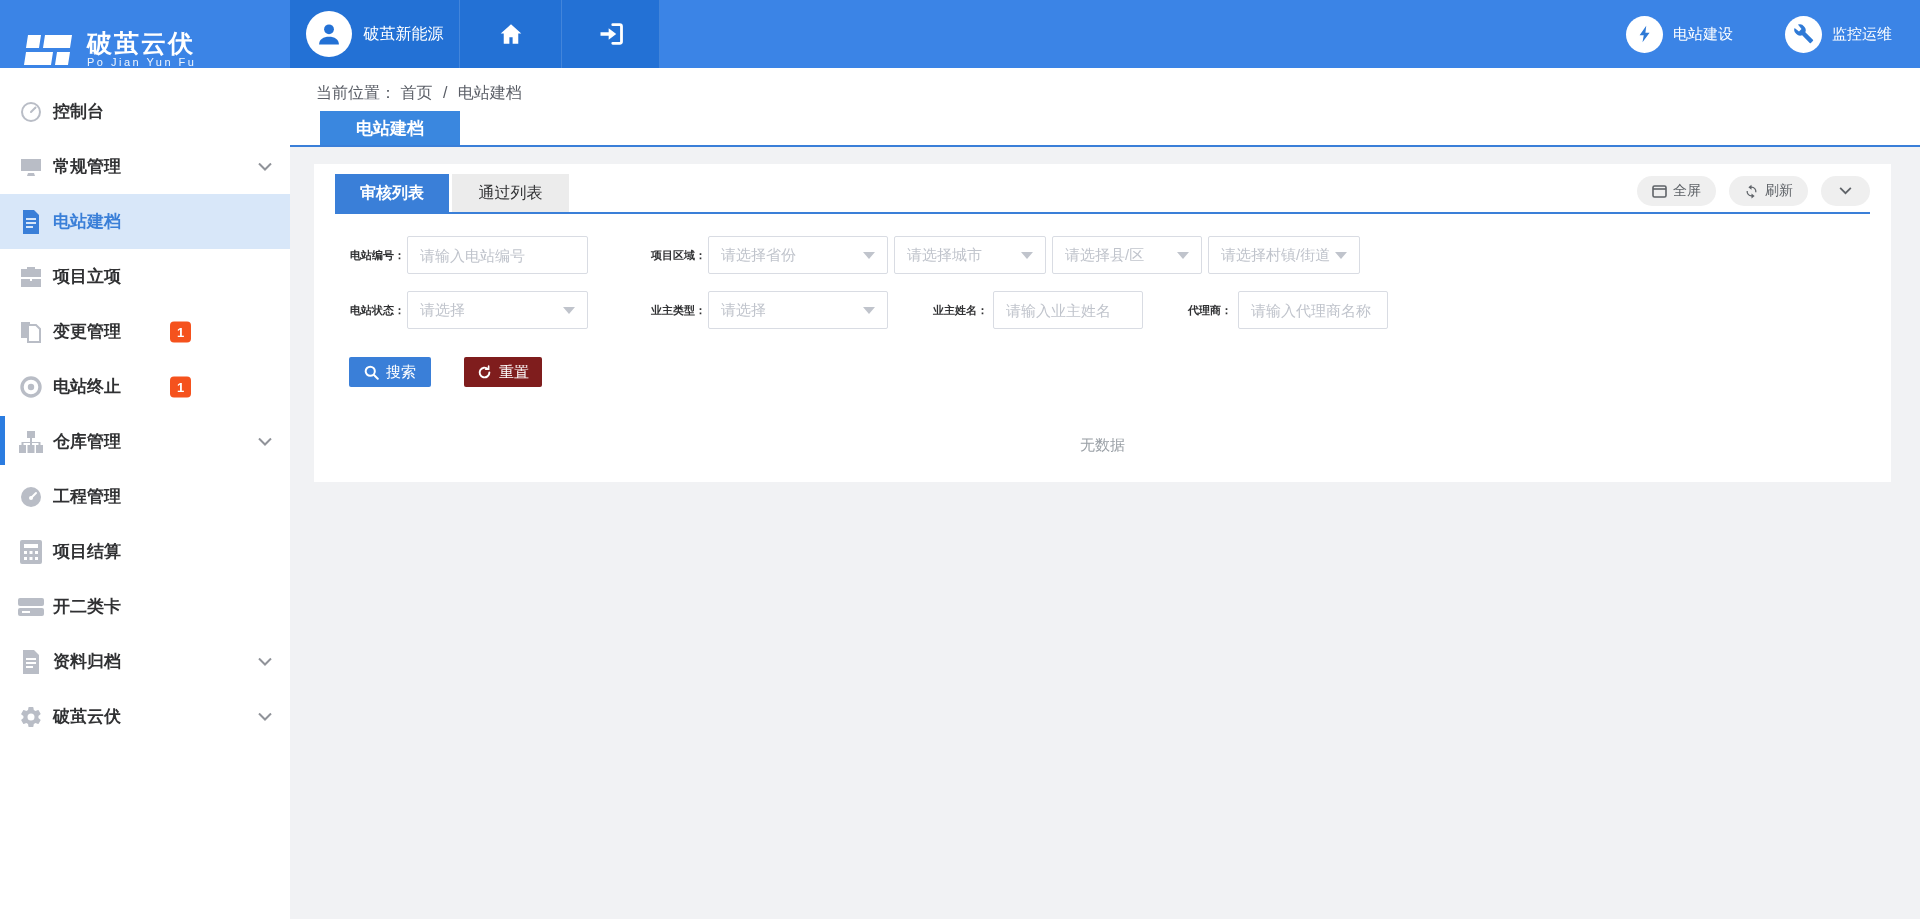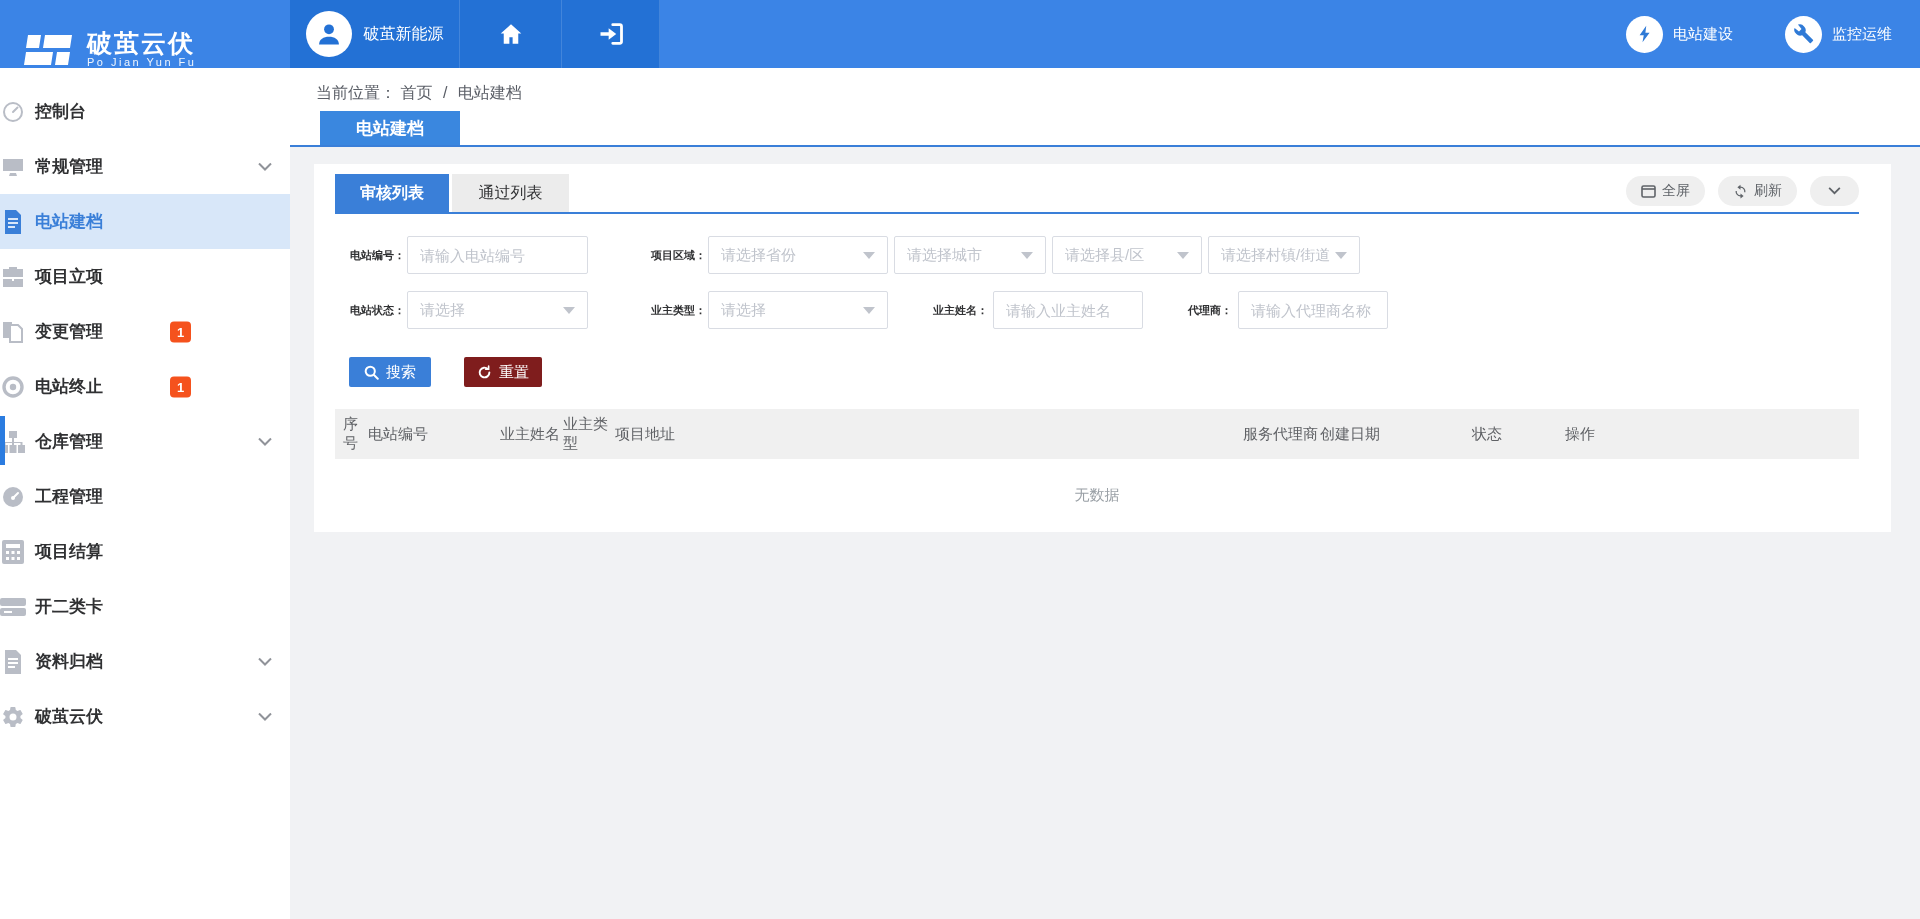--- a/index.html
+++ b/index.html
@@ -17,37 +17,37 @@
   .sec-exit { width:98px; }
   .avatar { width:46px; height:46px; border-radius:50%; background:#fff; display:flex; align-items:center; justify-content:center; }
   .sec-user .uname { font-size:16px; }
   .hdr-right { margin-left:auto; display:flex; align-items:center; gap:52px; padding-right:28px; }
   .hnav { display:flex; align-items:center; gap:10px; cursor:pointer; }
   .hnav .circ { width:37px; height:37px; border-radius:50%; background:#fff; display:flex; align-items:center; justify-content:center; }
   .hnav .hlabel { font-size:15px; }
 
   
   .sidebar { position:absolute; top:68px; left:0; width:290px; bottom:0; background:#fff; padding-top:16px; z-index:5; }
-  .mi { height:55px; display:flex; align-items:center; position:relative; cursor:pointer; }
+  .mi { height:55px; display:flex; align-items:center; padding-left:18px; position:relative; cursor:pointer; }
   .mi .ico { width:26px; height:24px; margin-right:9px; display:flex; align-items:center; justify-content:center; }
   .mi .mlabel { font-size:17px; font-weight:600; color:#303133; }
   .mi.active { background:#d8e7f9; }
   .mi.active .mlabel { color:#3a7fd8; }
   .mi.indicated::before { content:''; position:absolute; left:0; top:2px; bottom:4px; width:5px; background:#2b7ce0; }
   .mi .badge { position:absolute; left:170px; top:50%; transform:translateY(-50%); min-width:21px; height:21px; background:#f5521d; border-radius:4px; color:#fff; font-size:13px; font-weight:700; display:flex; align-items:center; justify-content:center; padding:0 4px; }
   .mi .chev { position:absolute; right:18px; top:50%; transform:translateY(-50%); }
 
   
   .main { position:absolute; left:290px; top:68px; right:0; bottom:0; background:#f1f2f4; }
   .crumb-bar { height:79px; background:#fff; border-bottom:2px solid #3a7fd8; position:relative; padding:15px 0 0 26px; }
   .crumb { font-size:16px; color:#5a5e66; }
   .crumb .sep { margin:0 6px; }
   .page-tab { position:absolute; left:30px; bottom:0; height:34px; width:140px; background:#3a87df; color:#fff; font-size:17px; font-weight:700; display:flex; align-items:center; justify-content:center; cursor:pointer; }
   .content { padding:17px 29px 0 24px; }
-  .card { background:#fff; padding:10px 32px 0 21px; }
+  .card { background:#fff; padding:10px 21px 0 21px; }
 
   
   .ctabs { display:flex; align-items:flex-end; border-bottom:2px solid #3a7fd8; }
   .ctab { height:38px; width:114px; display:flex; align-items:center; justify-content:center; font-size:16px; cursor:pointer; }
   .ctab.on { background:#3a7fd8; color:#fff; font-weight:700; }
   .ctab.off { background:#ececec; color:#303133; margin-left:3px; width:117px; }
   .toolbar { margin-left:auto; display:flex; align-items:center; gap:13px; padding-bottom:6px; }
   .pill { height:30px; border-radius:15px; background:#efefef; color:#5f6368; font-size:14px; display:flex; align-items:center; gap:6px; padding:0 15px; cursor:pointer; border:none; }
   .pill.sm { padding:0 18px; }
 
@@ -403,29 +403,18 @@
                 <path d="M16.5 10a6.5 6.5 0 1 1-2-4.7"></path>
                 <path d="M15.5 1.5v4h-4" stroke-width="2.2"></path>
               </svg>
             </span>
             <span>重置</span>
           </button>
         </div>
       </div>
 
       <div class="tbl">
-        <div class="thead">
-          <span class="c0">序号</span>
-          <span class="c1">电站编号</span>
-          <span class="c2">业主姓名</span>
-          <span class="c3">业主类型</span>
-          <span class="c4">项目地址</span>
-          <span class="c5">服务代理商</span>
-          <span class="c6">创建日期</span>
-          <span class="c7">状态</span>
-          <span class="c8">操作</span>
-        </div>
         <div class="tempty">无数据</div>
       </div>
 
     </div>
   </div>
 </div>
 
 </body></html>

